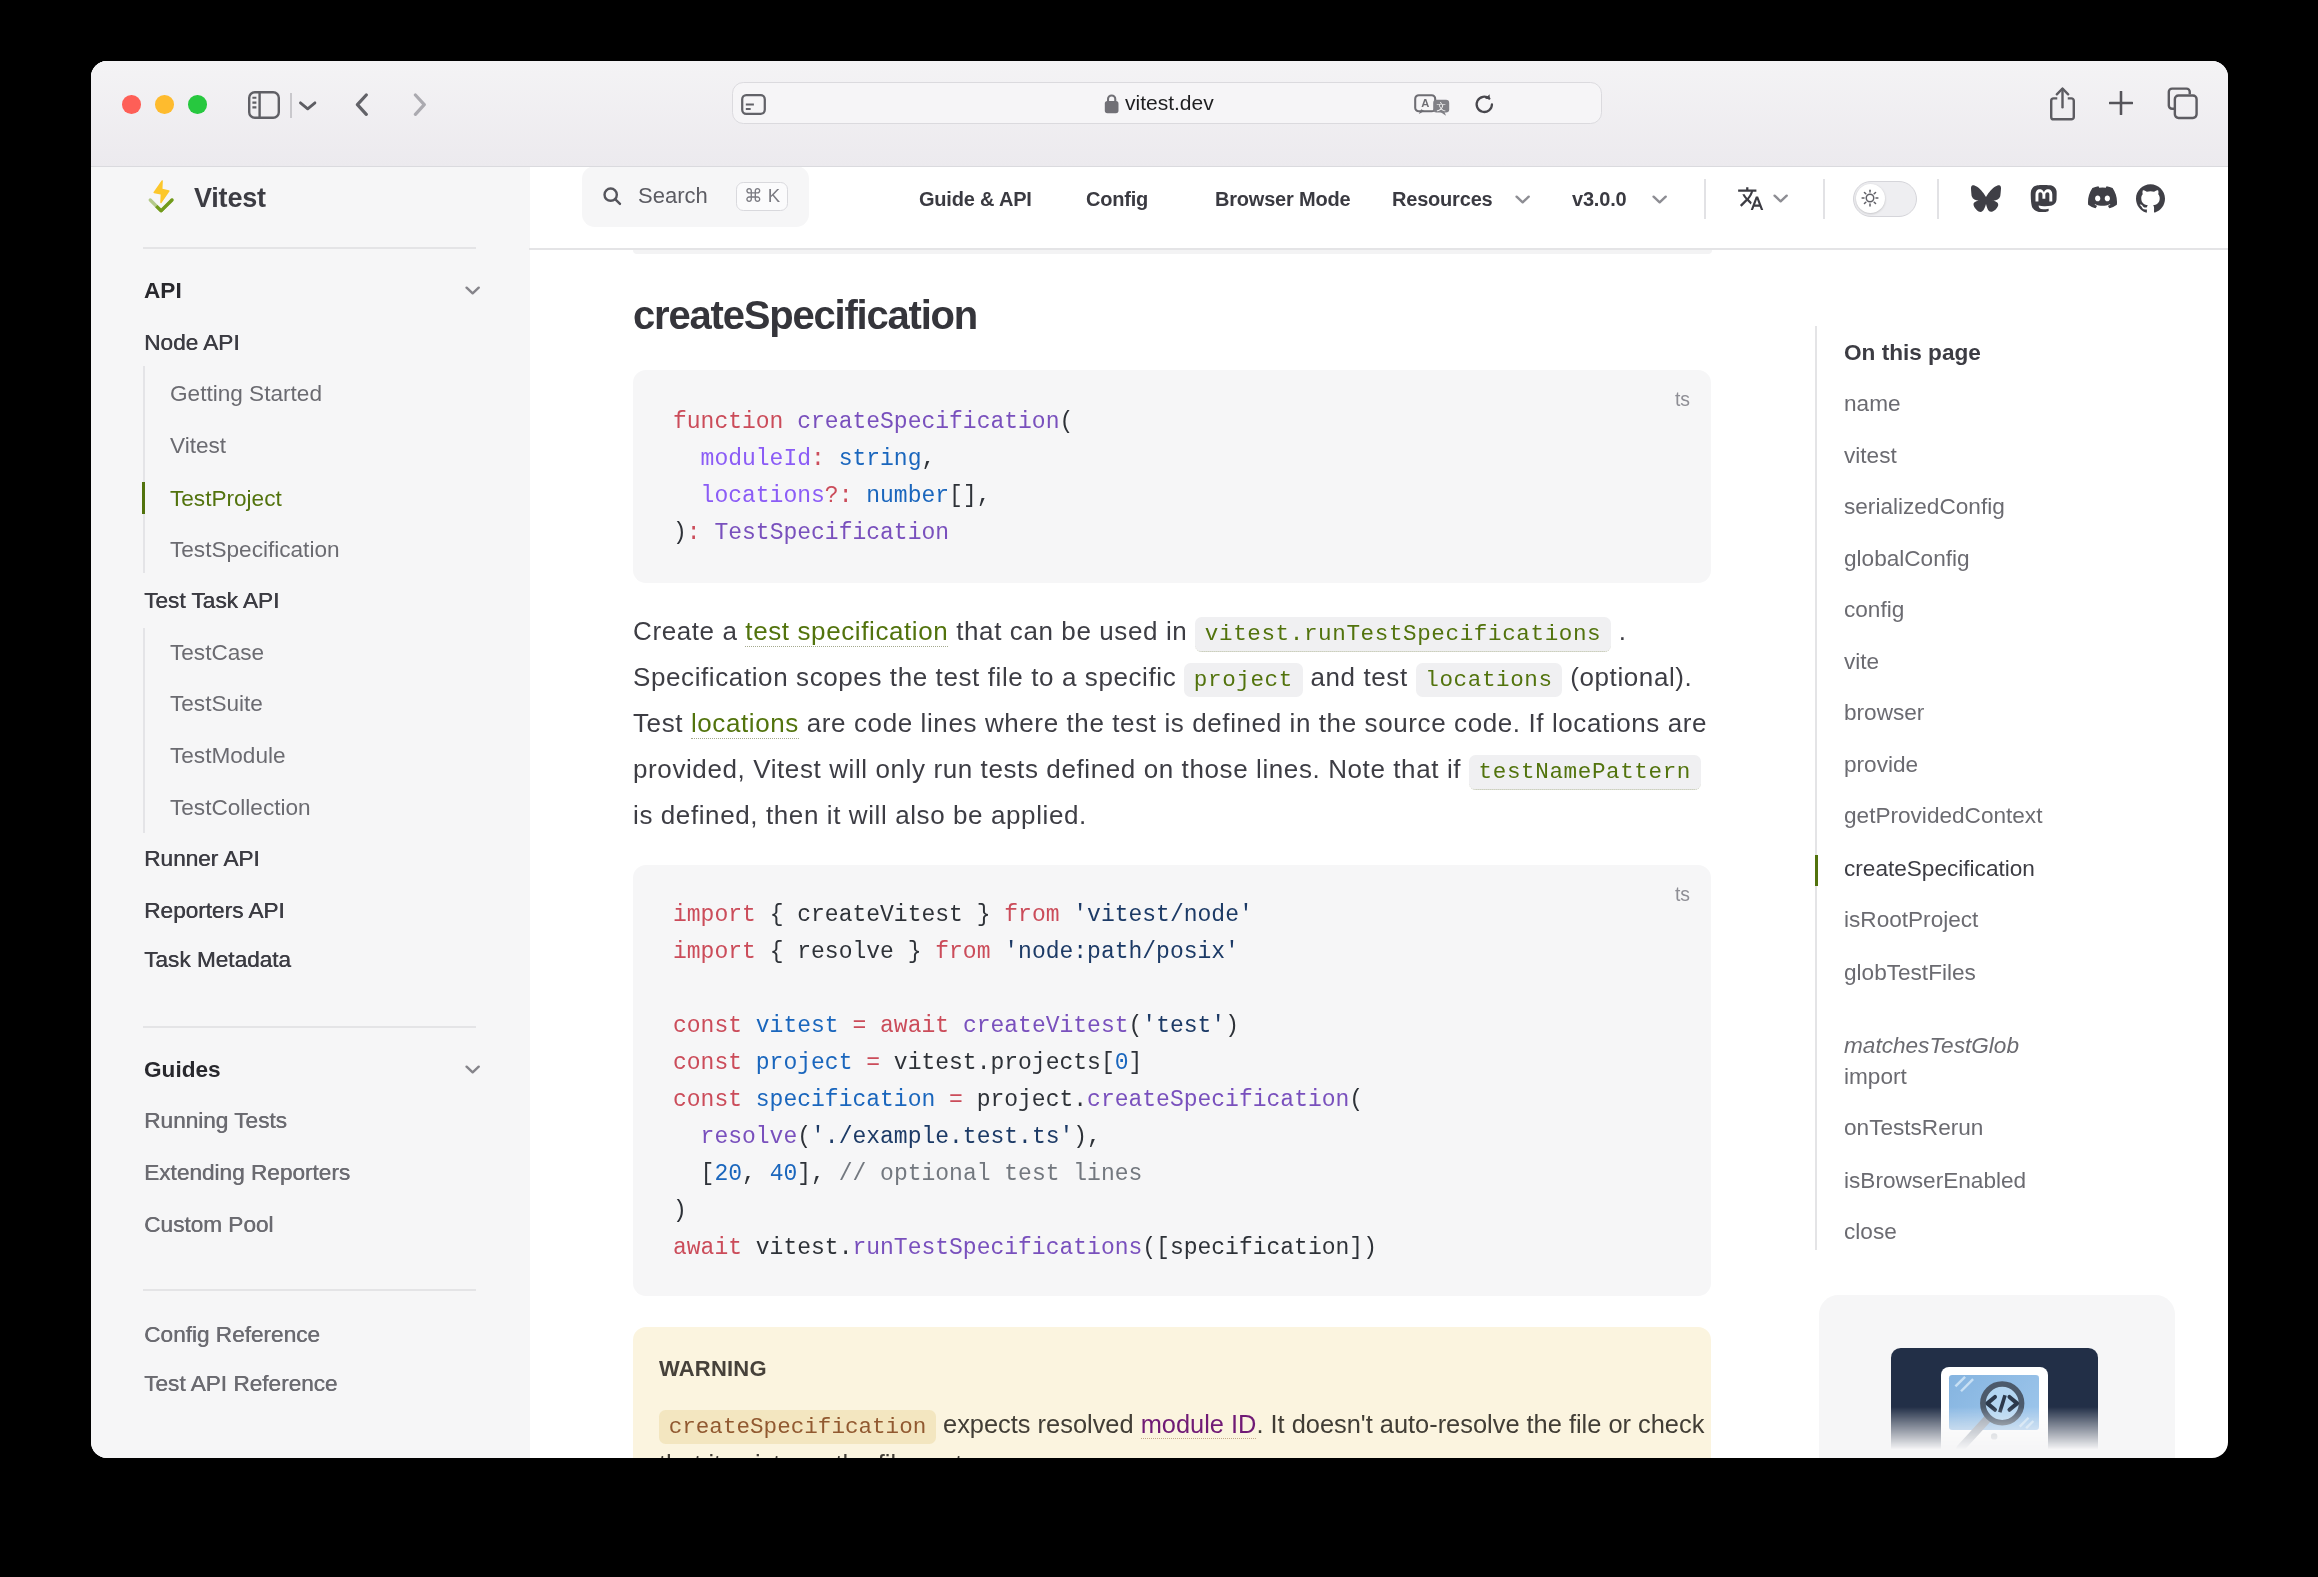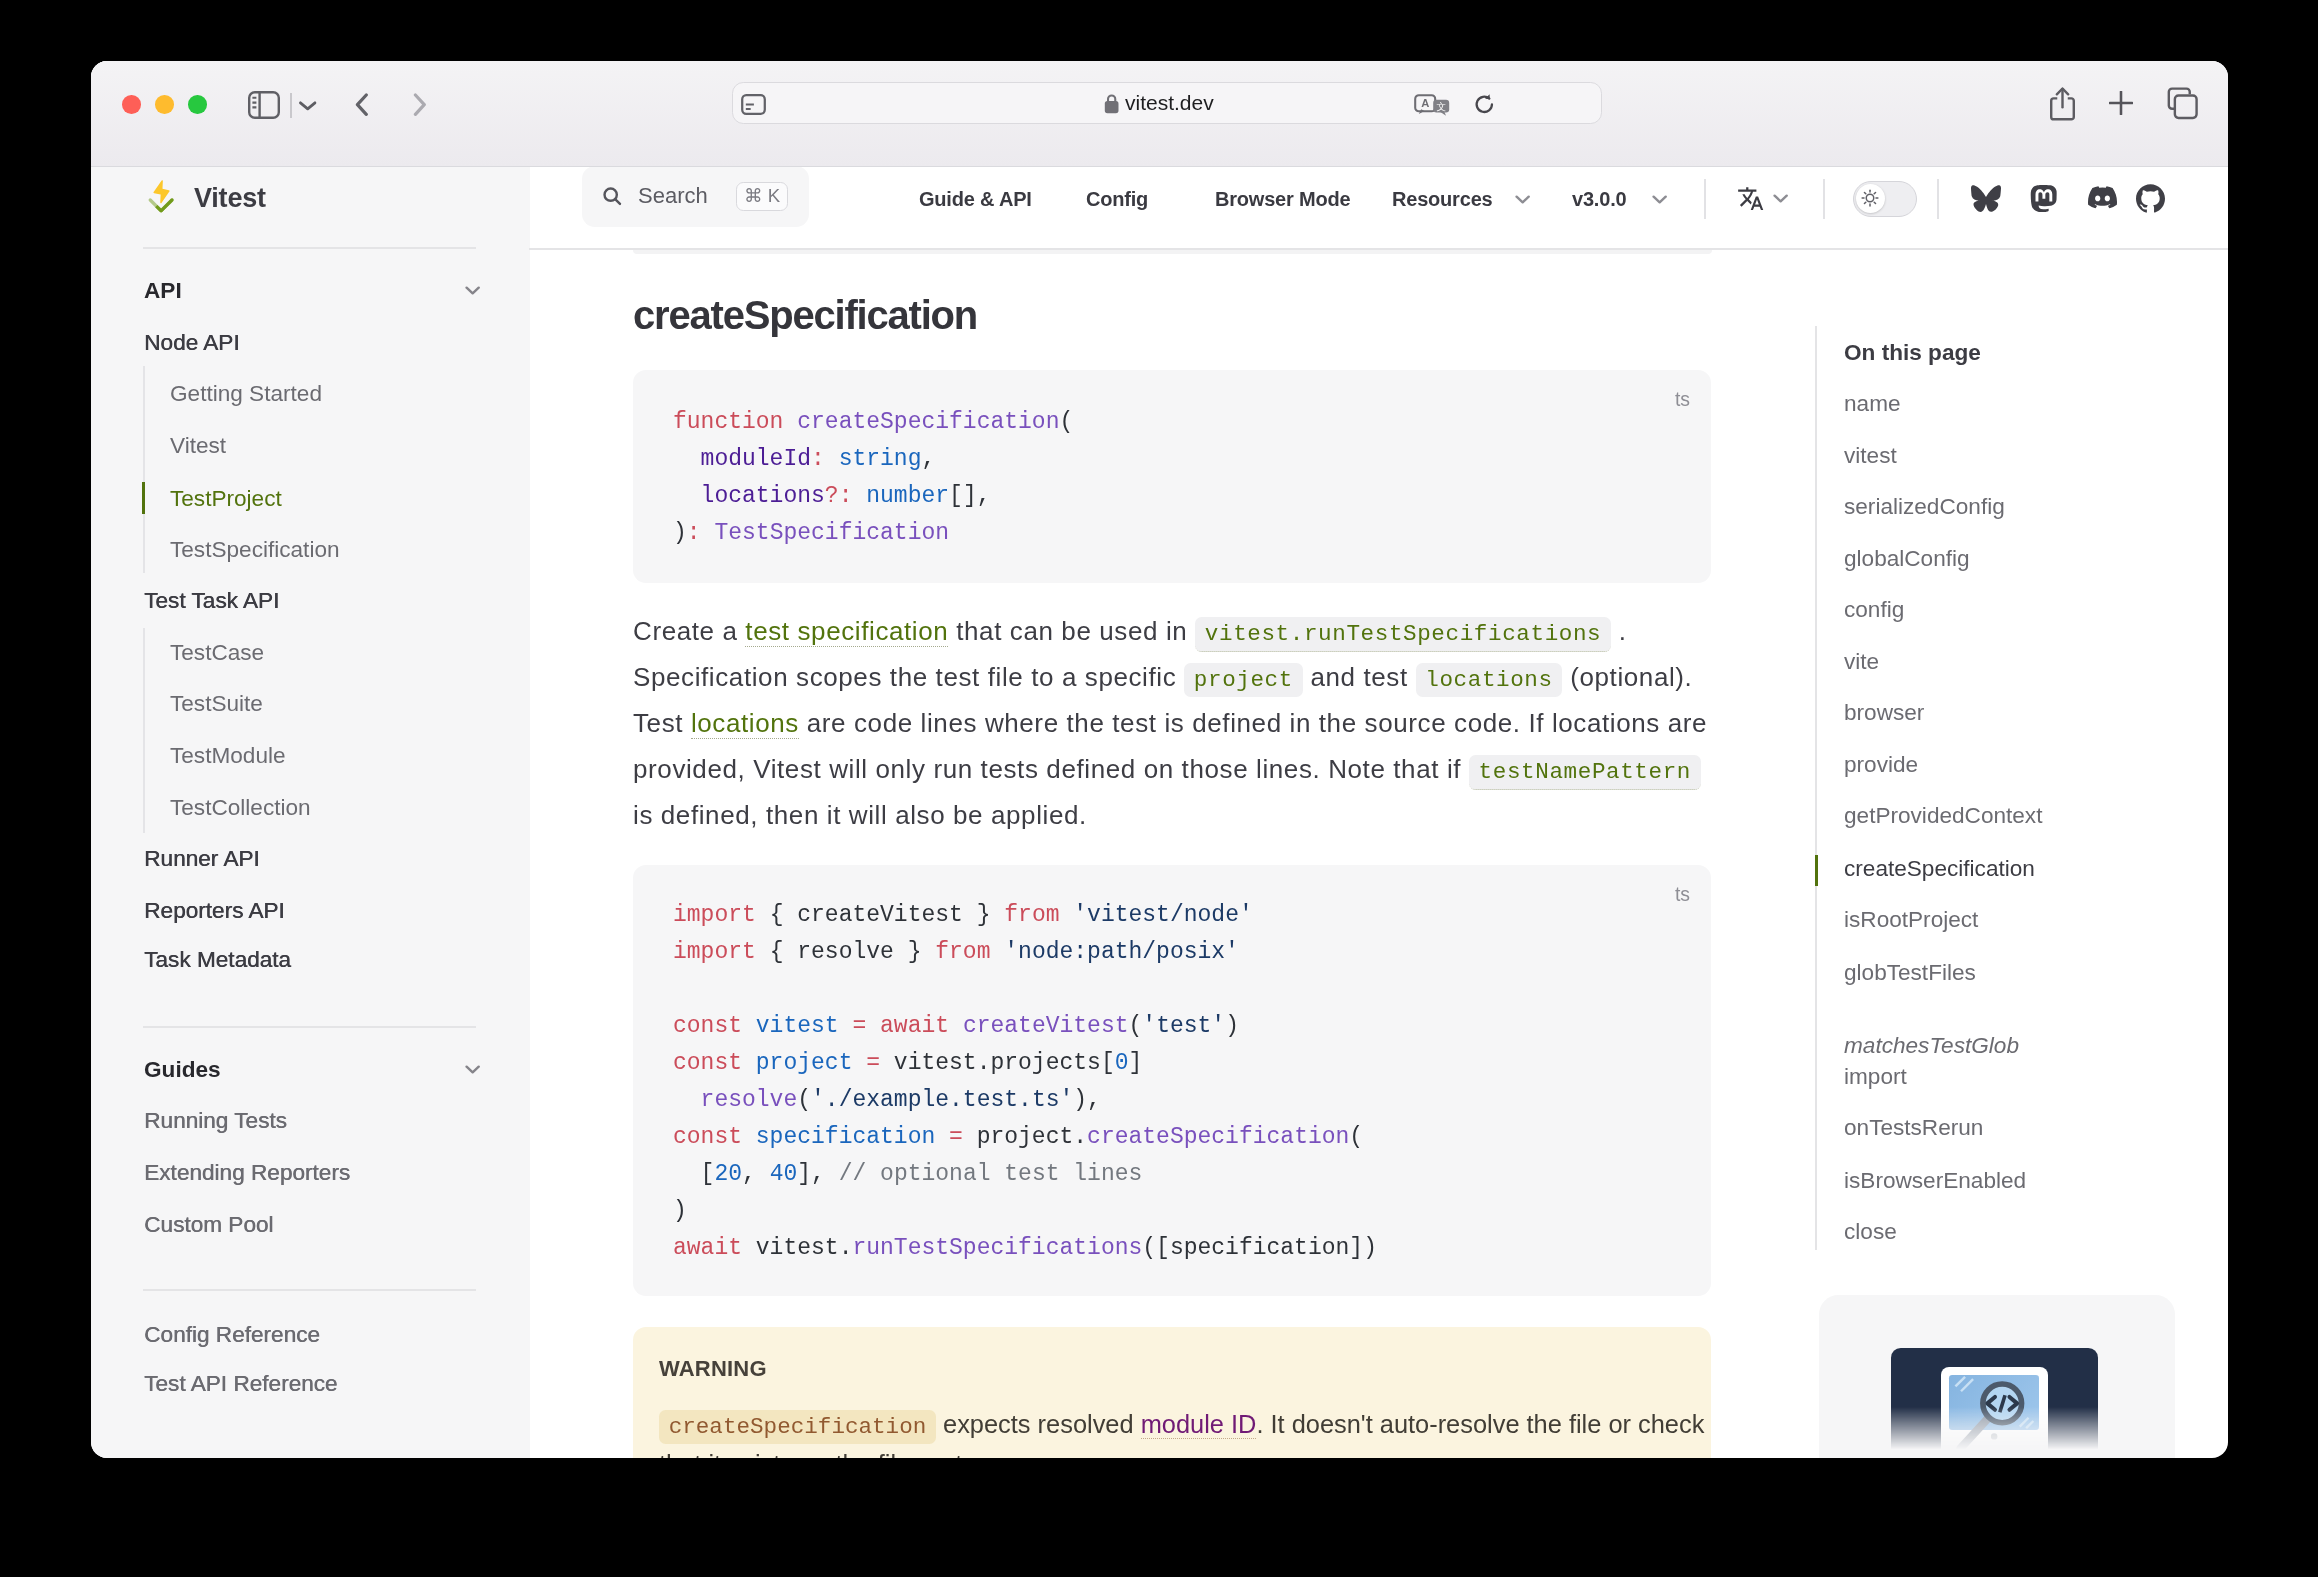--- a/index.html
+++ b/index.html
@@ -36,21 +36,21 @@
   
   #topnav, #content, #outline { position:absolute; left:0; top:0; width:100%; height:100%; }
   #navline { position:absolute; left:438px; top:187px; right:0; height:1.6px; background:#e4e4e6; z-index:2; }
   .mitem { position:absolute; top:119px; height:39px; line-height:39px; font-size:20px; font-weight:700; color:#3a3a41; letter-spacing:-0.2px; white-space:nowrap; }
   .ndiv { position:absolute; top:118px; width:1.6px; height:40px; background:#e2e2e5; }
   .chev { position:absolute; width:15.3px; height:9px; }
   
   .codeblock { position:absolute; left:542px; width:1078px; background:#f6f6f7; border-radius:13px; }
   .cline { white-space:pre; font-family:"Liberation Mono", monospace; font-size:23px; line-height:37px; height:37px; }
   .tslab { position:absolute; right:21px; top:18px; font-size:19.4px; color:#8e8e95; font-family:"Liberation Sans",sans-serif; }
-  .k { color:#cb4c5a; } .f { color:#7950bd; } .pm { color:#4c1d95; }
+  .k { color:#cb4c5a; } .f { color:#7950bd; } .pm { color:#8b5cf6; }
   .ty { color:#1a66bd; } .st { color:#1c3a66; } .cm { color:#73787f; }
   .pl { color:#2e3238; }
   .para { position:absolute; left:542px; width:1130px; font-size:26px; color:#3d3d44; }
   .pline { height:46px; line-height:46px; white-space:nowrap; letter-spacing:0.6px; }
   .ilc { font-family:"Liberation Mono", monospace; font-size:22.6px; background:#f0f0f2; border-radius:6.5px; padding:4px 9.7px; color:#52730d; }
   .glink { color:#52730d; border-bottom:1.6px dotted #a5aa8f; }
   
   .oitem { position:absolute; left:1753px; font-size:22.6px; line-height:52px; height:52px; color:#6b6b71; white-space:nowrap; }
   
   svg { display:block; }
@@ -251,22 +251,22 @@
       <div class="pline">is defined, then it will also be applied.</div>
     </div>
 
     <div class="codeblock" style="top:804px; height:431px; padding:32px 0 0 40px;">
       <div class="tslab">ts</div>
       <div class="cline"><span class="k">import</span><span class="pl"> { createVitest } </span><span class="k">from</span><span class="st"> 'vitest/node'</span></div>
       <div class="cline"><span class="k">import</span><span class="pl"> { resolve } </span><span class="k">from</span><span class="st"> 'node:path/posix'</span></div>
       <div class="cline"> </div>
       <div class="cline"><span class="k">const</span><span class="ty"> vitest</span><span class="k"> =</span><span class="k"> await</span><span class="f"> createVitest</span><span class="pl">(</span><span class="st">'test'</span><span class="pl">)</span></div>
       <div class="cline"><span class="k">const</span><span class="ty"> project</span><span class="k"> =</span><span class="pl"> vitest.projects[</span><span class="ty">0</span><span class="pl">]</span></div>
+      <div class="cline"><span class="k">const</span><span class="ty"> specification</span><span class="k"> =</span><span class="pl"> project.</span><span class="f">createSpecification</span><span class="pl">(</span></div>
       <div class="cline"><span class="pl">  </span><span class="f">resolve</span><span class="pl">(</span><span class="st">'./example.test.ts'</span><span class="pl">),</span></div>
-      <div class="cline"><span class="k">const</span><span class="ty"> specification</span><span class="k"> =</span><span class="pl"> project.</span><span class="f">createSpecification</span><span class="pl">(</span></div>
       <div class="cline"><span class="pl">  [</span><span class="ty">20</span><span class="pl">, </span><span class="ty">40</span><span class="pl">], </span><span class="cm">// optional test lines</span></div>
       <div class="cline"><span class="pl">)</span></div>
       <div class="cline"><span class="k">await</span><span class="pl"> vitest.</span><span class="f">runTestSpecifications</span><span class="pl">([specification])</span></div>
     </div>
 
     <div class="abs" style="left:542px; top:1266px; width:1078px; height:194px; background:#fbf4df; border-radius:13px; padding:24px 26px 0 26px;">
       <div style="font-size:22px; font-weight:700; color:#46413a; height:36px; line-height:36px; letter-spacing:0.2px;">WARNING</div>
       <div style="margin-top:19.4px; font-size:25.4px; color:#413d35; line-height:37px; white-space:nowrap;"><span class="ilc" style="background:#f3e6c0; color:#915930;">createSpecification</span> expects resolved <span style="color:#701a75; border-bottom:1.6px dotted #c3a98a;">module ID</span>. It doesn't auto-resolve the file or check</div>
       <div style="font-size:25.4px; color:#413d35; line-height:37px; white-space:nowrap;">that it exists on the file system.</div>
     </div>

